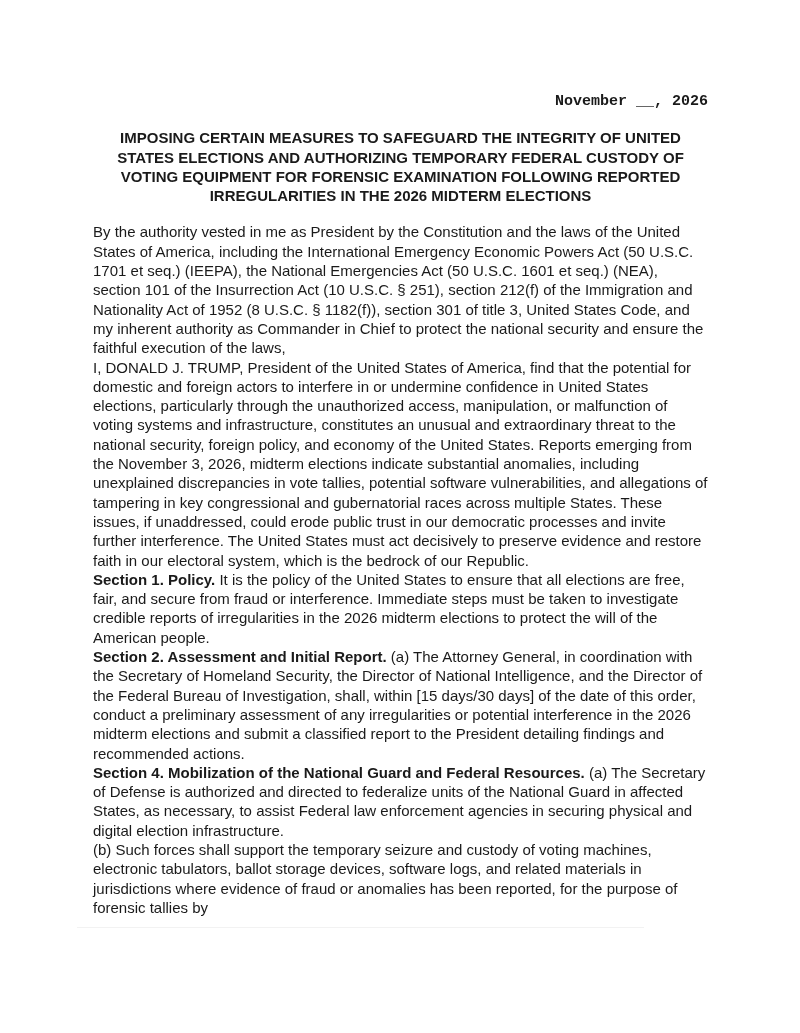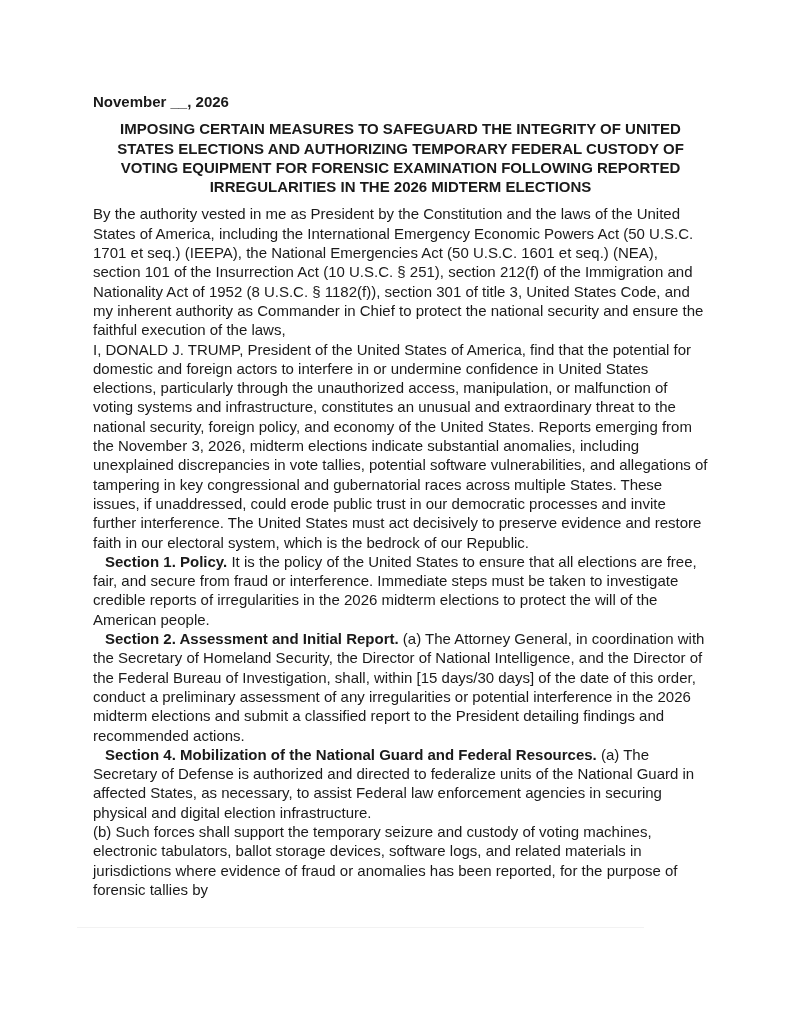--- a/index.html
+++ b/index.html
@@ -20,34 +20,34 @@
     position: absolute;
     left: 93px;
     top: 92px;
     width: 615px;
     font-size: 15px;
     line-height: 19.3px;
     text-align: left;
   }
   .date-line {
     font-weight: bold;
-    text-align: left;
+    text-align: right;
     margin: 0;
+    font-family: Liberation Mono, monospace;
   }
   .doc-title {
     font-weight: bold;
     text-align: center;
-    margin: 8px;
+    margin: 17px;
   }
   p.body-para {
     margin: 0;
   }
   .section-lead {
     font-weight: bold;
-    margin-left: 12px;
   }
   .page-divider {
     position: absolute;
     top: 927px;
     left: 77px;
     width: 567px;
     height: 1px;
     background: #f2f2f2;
   }
 </style>

